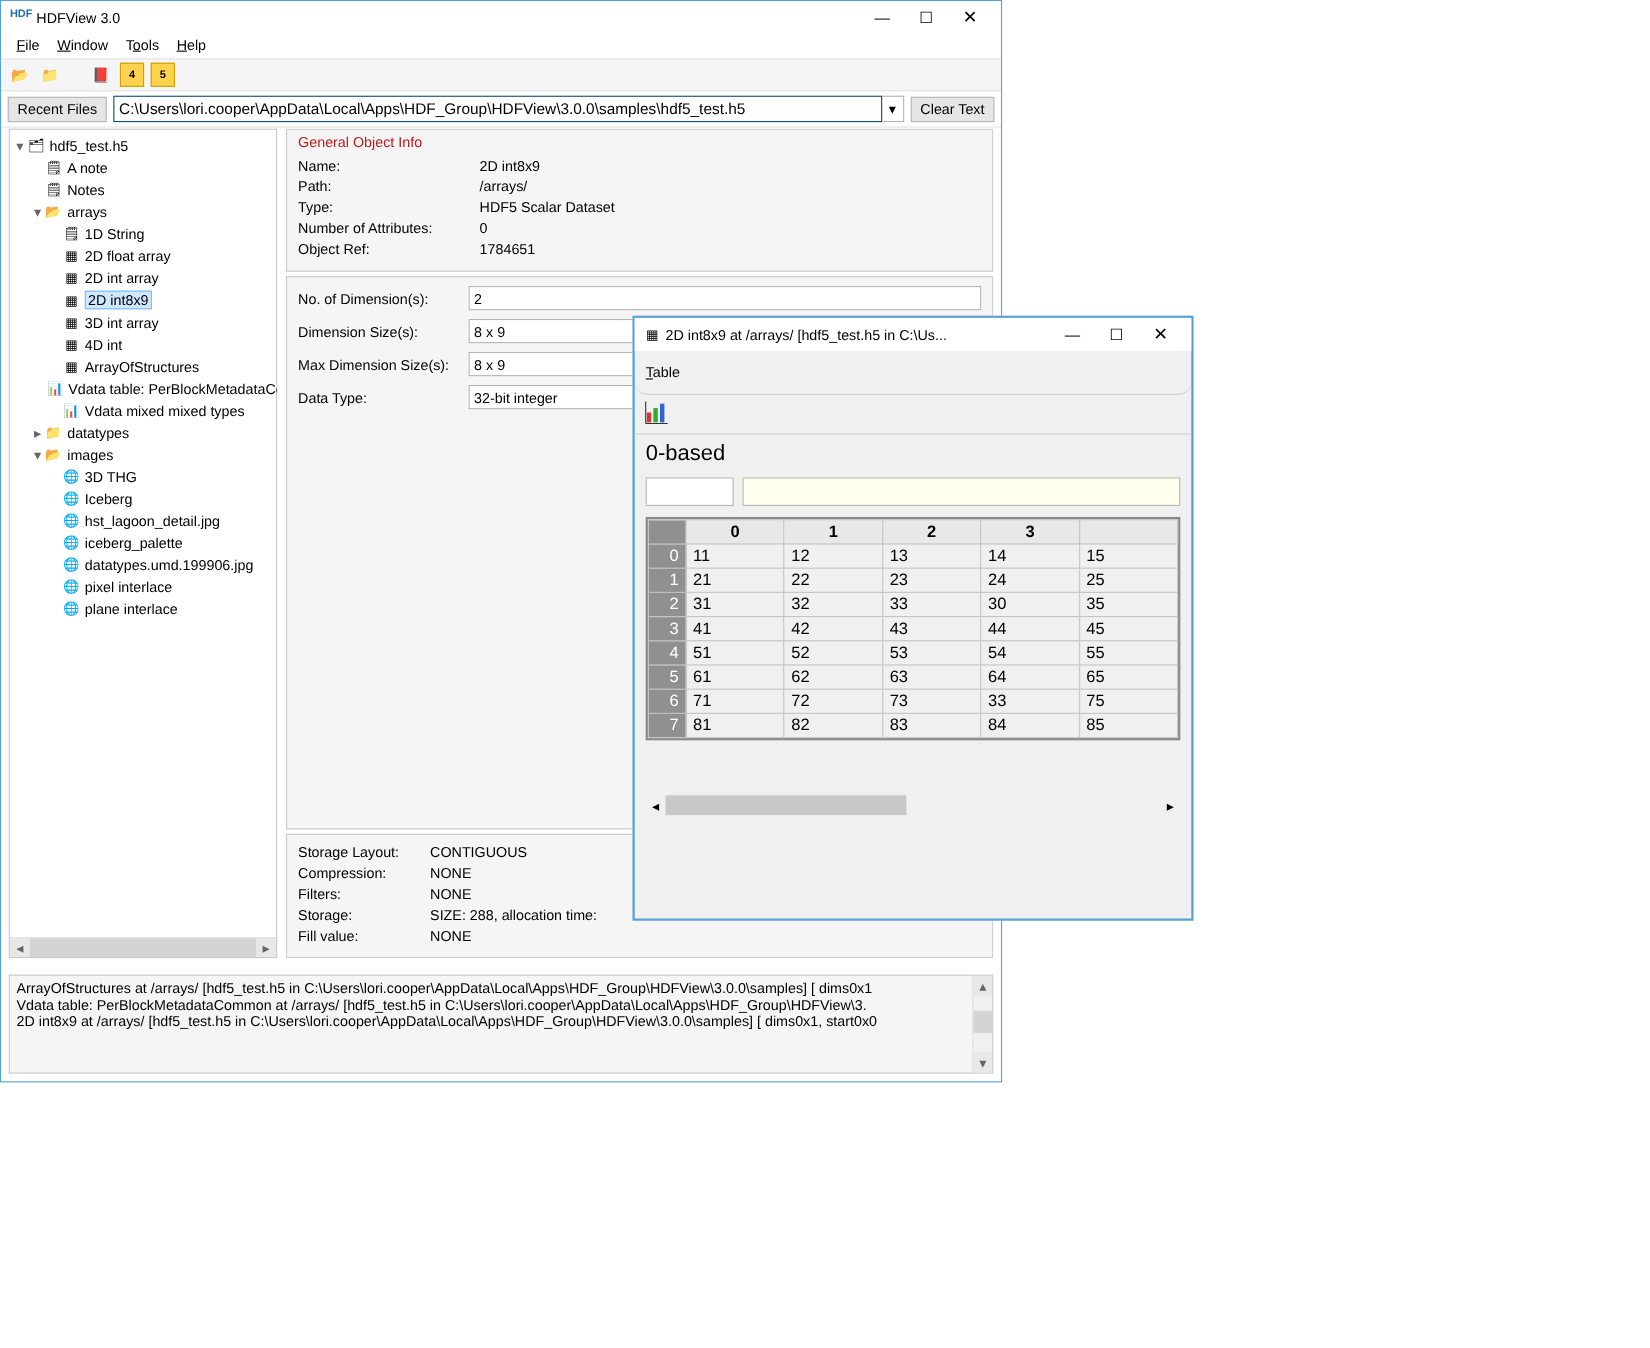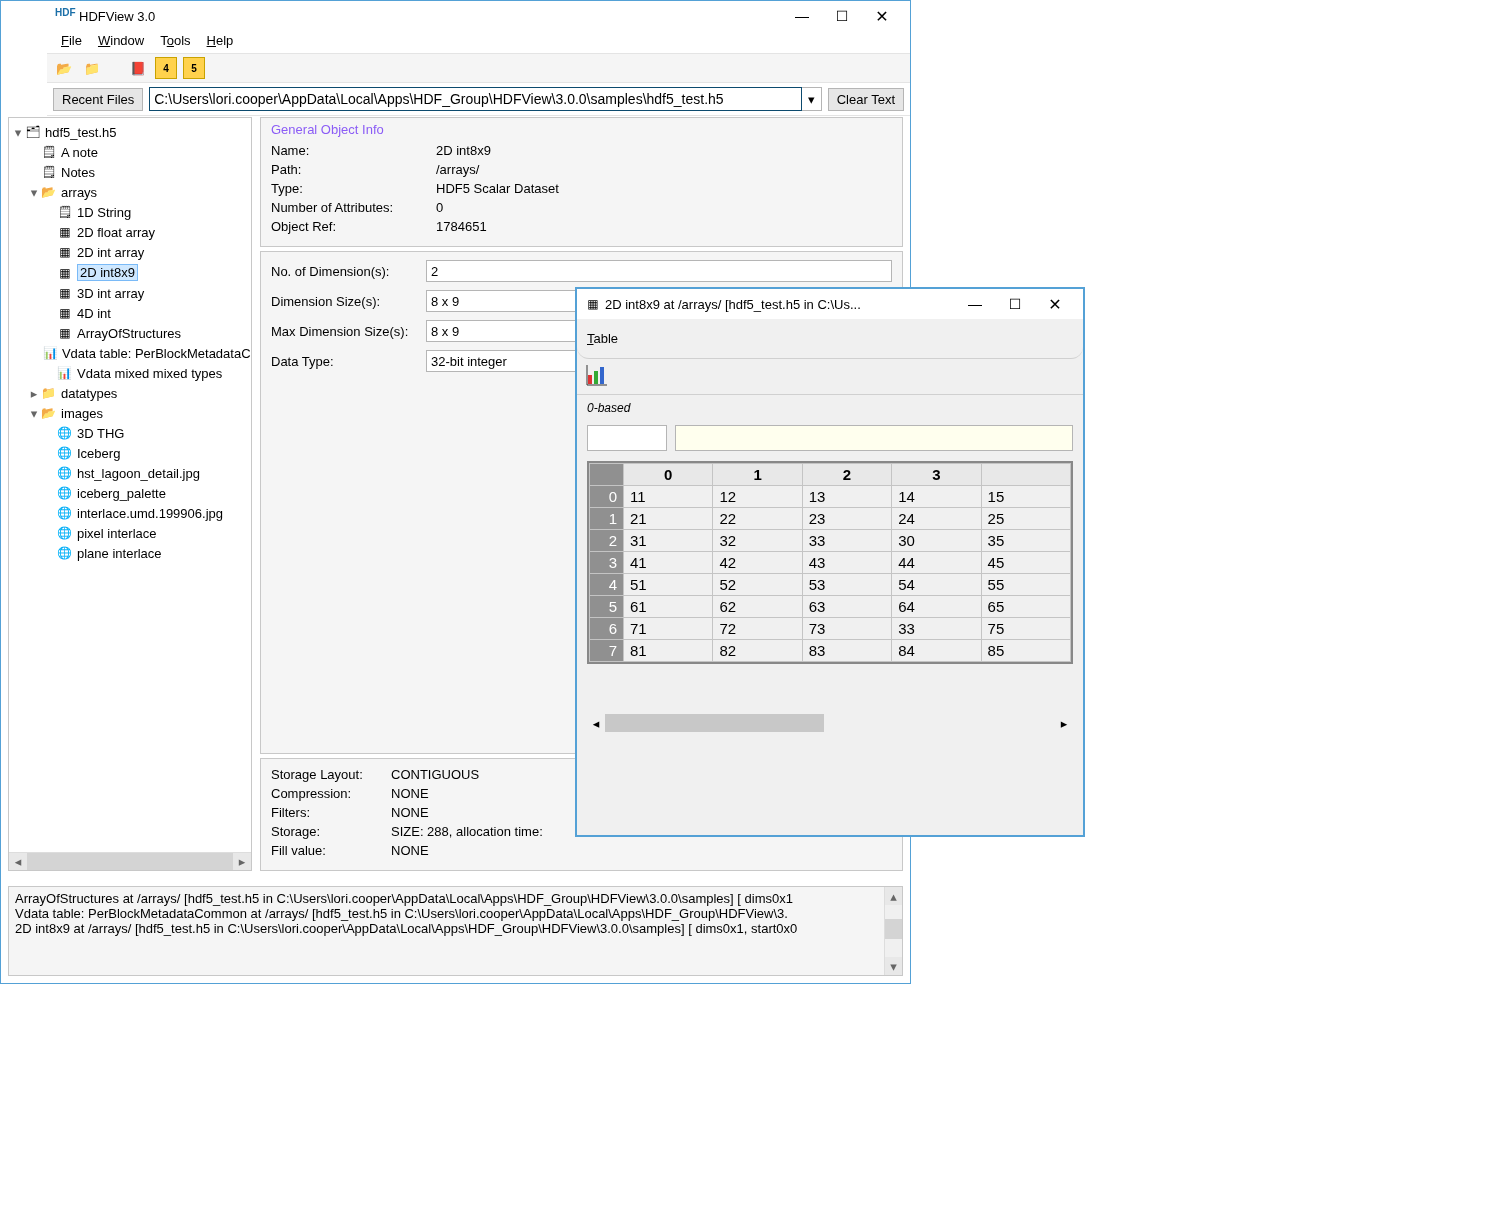--- a/index.html
+++ b/index.html
@@ -1,20 +1,20 @@
 <!DOCTYPE html>
 <html><head>
 <meta charset="utf-8">
 <style>
   * { box-sizing: border-box; font-family: "Segoe UI", Tahoma, sans-serif; font-size: 13px; }
   body { margin: 0; background: #fff; }
   .app-wrap { position: relative; width: 1500px; height: 1225px; margin: 0 auto; }
 
   .win { position: absolute; background: #fff; border: 1px solid #54a1d6; }
-  .main-win { left: 0; top: 0; width: 911px; height: 984px; padding-left: 46px; }
+  .main-win { left: 0; top: 0; width: 911px; height: 984px; }
   .sub-win  { left: 575px; top: 287px; width: 510px; height: 550px; background:#f0f0f0; border: 2px solid #54a1d6; }
 
   .titlebar { display: flex; align-items: center; height: 30px; padding: 0 8px; background: #fff; }
   .titlebar .icon { width: 18px; height: 18px; margin-right: 6px; }
   .titlebar .title { flex: 1; white-space: nowrap; overflow: hidden; text-overflow: ellipsis; }
   .win-ctrl { width: 40px; height: 28px; display:flex; align-items:center; justify-content:center; font-family: Arial, sans-serif; font-size: 14px; }
   .win-ctrl.close { font-size: 16px; }
 
   .menubar { display: flex; height: 22px; padding: 0 6px; background:#fff; }
   .menuitem { padding: 2px 8px; }
@@ -37,21 +37,21 @@
   .node-icon { width:16px; height:16px; margin-right:4px; display:flex; align-items:center; justify-content:center; font-size:12px; }
   .node-label.sel { background:#cfe8ff; border:1px solid #7abaf7; padding:0 2px; }
   .indent1 { padding-left: 16px; }
   .indent2 { padding-left: 32px; }
   .hscroll { position:absolute; left:0; right:0; bottom:0; height:18px; background:#f0f0f0; border-top:1px solid #ddd; display:flex; }
   .hscroll .arrow { width:18px; display:flex; align-items:center; justify-content:center; color:#666; background:#e8e8e8; }
   .hscroll .thumb { flex:1; background:#d4d4d4; }
 
   .info-panel { flex:1; display:flex; flex-direction:column; gap:4px; overflow:hidden;}
   .group { border:1px solid #c8c8c8; padding:6px 10px 10px; background:#f5f5f5; }
-  .group-title { margin:-2px 0 4px; color:#8b5cf6; }
+  .group-title { margin:-2px 0 4px; color:#b91c1c; }
   .kv-row { display:flex; padding:2px 0; }
   .kv-row .k { width:165px; }
   .kv-row .v { flex:1; }
   .ds-group .kv-row .k { width:155px; display:flex; align-items:center; }
   .ds-group .field { flex:1; height:22px; background:#fff; border:1px solid #b5b5b5; padding:0 4px; display:flex; align-items:center; }
   .ds-group { flex:1; display:flex; flex-direction:column; }
   .ds-body { display:flex; flex-direction:column; gap:4px; }
   .ds-spacer { flex:1; }
   .storage-group { }
 
@@ -60,21 +60,21 @@
   .vscroll { position:absolute; right:0; top:0; bottom:0; width:18px; background:#f0f0f0; border-left:1px solid #ddd; display:flex; flex-direction:column; }
   .vscroll .arrow { height:18px; display:flex; align-items:center; justify-content:center; color:#666; background:#e8e8e8; }
   .vscroll .track { flex:1; }
   .vscroll .thumb-v { height:40%; background:#d4d4d4; }
 
   
   .sub-win .titlebar .title { font-weight:normal; }
   .sub-menu { padding:12px 10px; border-bottom:1px solid #d0d0d0;border-radius:12px; }
   .chart-bar { padding:4px 8px; border-bottom:1px solid #d0d0d0; }
   .chart-icon { width:24px; height:24px; }
-  .basis { padding:6px 10px; font-size:12px;font-style:italic; }
+  .basis { padding:6px 10px; font-size:20px; }
   .cellrow { display:flex; padding:4px 10px 10px; gap:8px; }
   .cellbox { height:26px; background:#fff; border:1px solid #b5b5b5; }
   .cellbox.a { width:80px; }
   .cellbox.b { flex:1; background:#ffffee; }
   .grid-wrap { margin:0 10px; border:2px solid #888; max-height: 300px; position:relative;}
   table.data { border-collapse:collapse; width:100%; }
   table.data th, table.data td { border:1px solid #c4c4c4; padding:2px 6px; text-align:left; font-size:15px; }
   table.data th { background:#e8e8e8; text-align:center; }
   table.data th.row { width:34px; background:#909090; color:#fff; text-align:right; }
   table.data td.row { width:34px; background:#909090; color:#fff; text-align:right; }
@@ -226,21 +226,21 @@
                 <span class="node-label">hst_lagoon_detail.jpg</span>
               </div>
               <div class="tree-node indent2">
                 <span class="twisty"></span>
                 <span class="node-icon ico-image"></span>
                 <span class="node-label">iceberg_palette</span>
               </div>
               <div class="tree-node indent2">
                 <span class="twisty"></span>
                 <span class="node-icon ico-image"></span>
-                <span class="node-label">interlace.umd.199906.jpg</span>
+                <span class="node-label">datatypes.umd.199906.jpg</span>
               </div>
               <div class="tree-node indent2">
                 <span class="twisty"></span>
                 <span class="node-icon ico-image"></span>
                 <span class="node-label">pixel interlace</span>
               </div>
               <div class="tree-node indent2">
                 <span class="twisty"></span>
                 <span class="node-icon ico-image"></span>
                 <span class="node-label">plane interlace</span>

